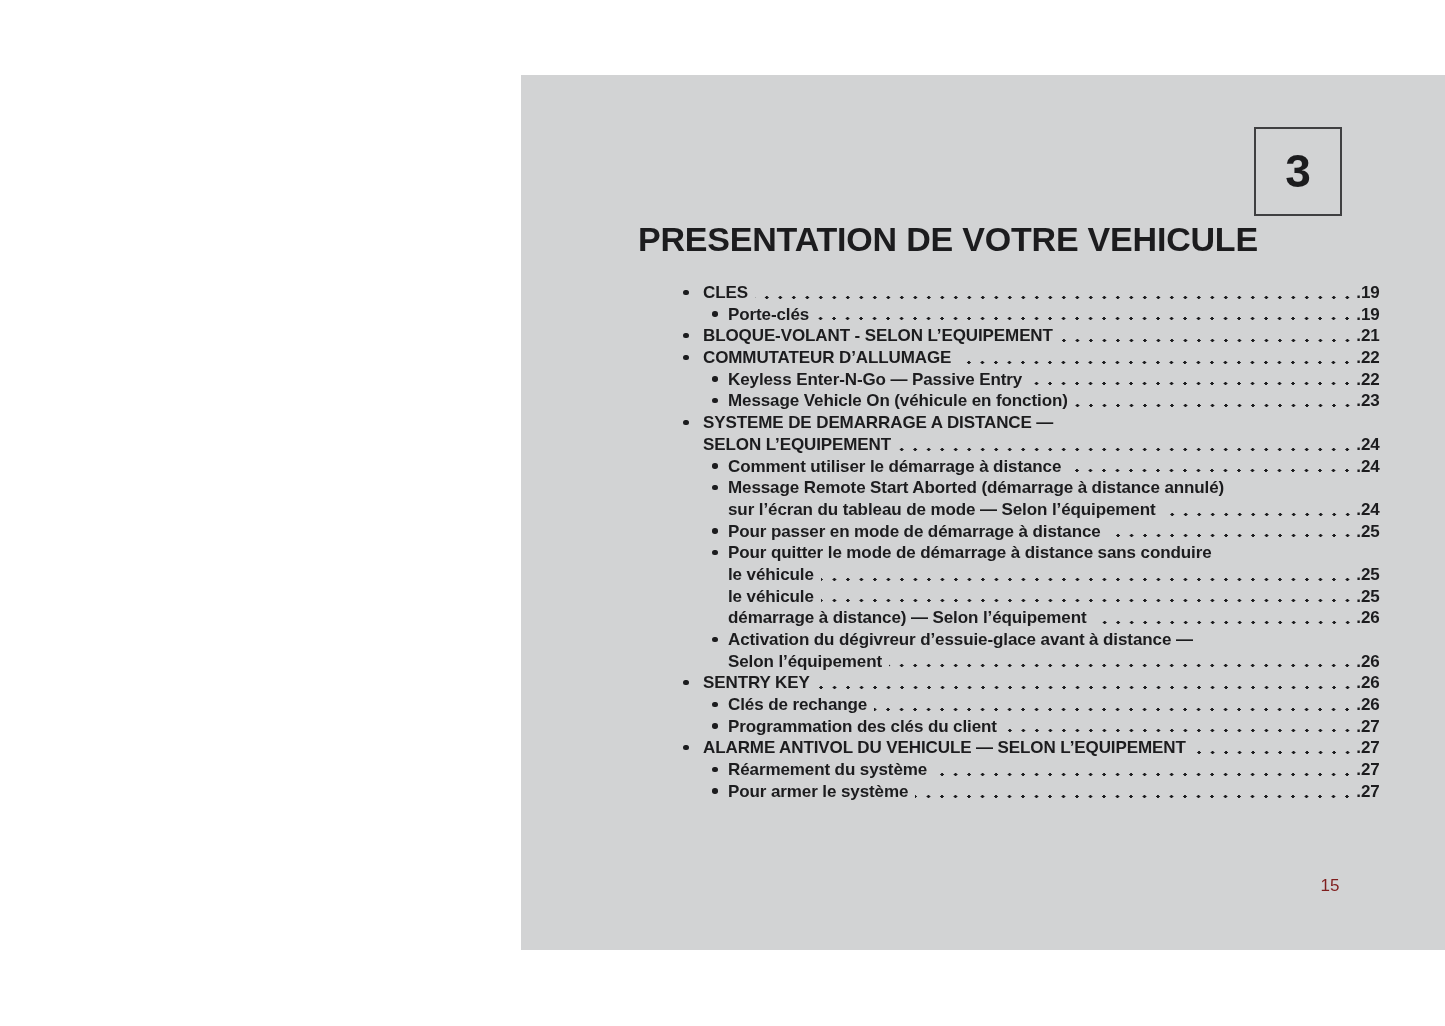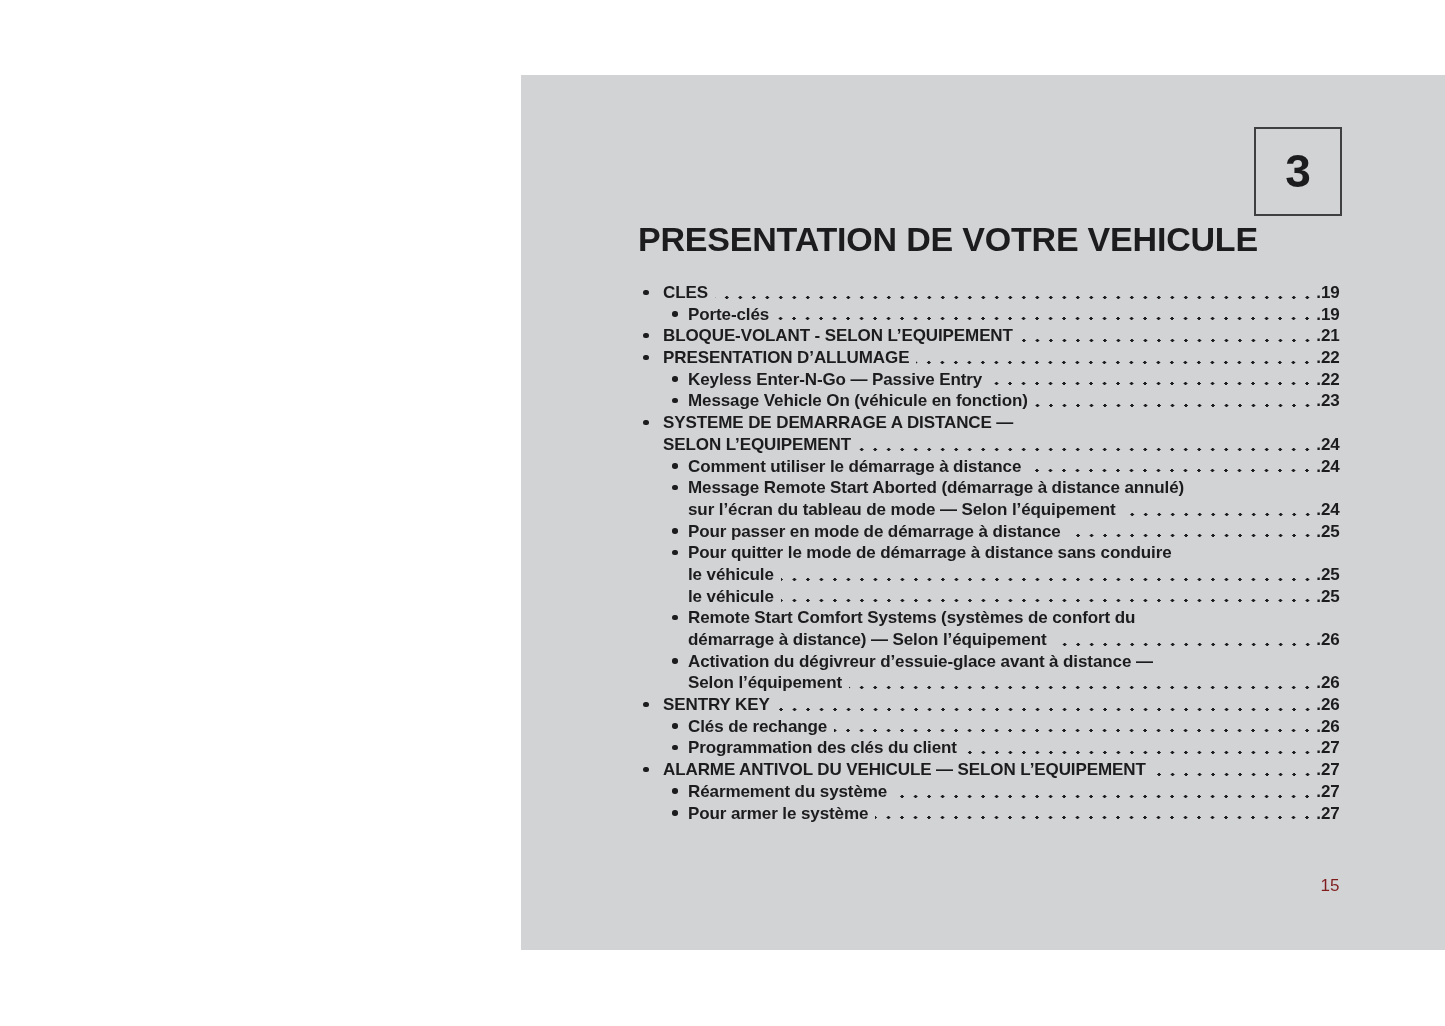--- a/index.html
+++ b/index.html
@@ -24,21 +24,21 @@
     font-size:46px;font-weight:bold;color:var(--ink);line-height:1;
     transform:translateY(-1px);
   }
   .title{
     position:absolute;left:117px;top:146px;margin:0;
     font-size:34px;font-weight:bold;letter-spacing:-0.2px;color:var(--ink);
     white-space:nowrap;line-height:1.1;
   }
   .toc{
     position:absolute;left:0;top:207px;width:820px;
-    font-size:17px;font-weight:bold;color:var(--ink);
+    font-size:17px;font-weight:bold;color:var(--ink);padding-left:40px;
   }
   .toc-line{
     display:flex;align-items:baseline;
     height:21.7px;line-height:21.7px;white-space:nowrap;
   }
   .toc-line.lvl1{padding-left:122px;}
   .toc-line.lvl2{padding-left:151px;}
   .gutter{display:inline-block;flex:0 0 auto;}
   .lvl1 .gutter{width:20px;}
   .lvl2 .gutter{width:16px;}
@@ -84,21 +84,21 @@
         <span class="pnum">19</span>
       </div>
       <div class="toc-line lvl1">
         <span class="gutter"><span class="bullet"></span></span>
         <span class="label">BLOQUE-VOLANT - SELON L’EQUIPEMENT</span>
         <span class="leader"></span>
         <span class="pnum">21</span>
       </div>
       <div class="toc-line lvl1">
         <span class="gutter"><span class="bullet"></span></span>
-        <span class="label">PRESENTATION D’ALLUMAGE</span>
+        <span class="label">COMMUTATEUR D’ALLUMAGE</span>
         <span class="leader"></span>
         <span class="pnum">22</span>
       </div>
       <div class="toc-line lvl2">
         <span class="gutter"><span class="bullet"></span></span>
         <span class="label">Keyless Enter-N-Go — Passive Entry</span>
         <span class="leader"></span>
         <span class="pnum">22</span>
       </div>
       <div class="toc-line lvl2">
@@ -147,24 +147,20 @@
         <span class="gutter"></span>
         <span class="label">le véhicule</span>
         <span class="leader"></span>
         <span class="pnum">25</span>
       </div>
       <div class="toc-line lvl2">
         <span class="gutter"></span>
         <span class="label">le véhicule</span>
         <span class="leader"></span>
         <span class="pnum">25</span>
-      </div>
-      <div class="toc-line lvl2">
-        <span class="gutter"><span class="bullet"></span></span>
-        <span class="label">Remote Start Comfort Systems (systèmes de confort du</span>
       </div>
       <div class="toc-line lvl2">
         <span class="gutter"></span>
         <span class="label">démarrage à distance) — Selon l’équipement</span>
         <span class="leader"></span>
         <span class="pnum">26</span>
       </div>
       <div class="toc-line lvl2">
         <span class="gutter"><span class="bullet"></span></span>
         <span class="label">Activation du dégivreur d’essuie-glace avant à distance —</span>

